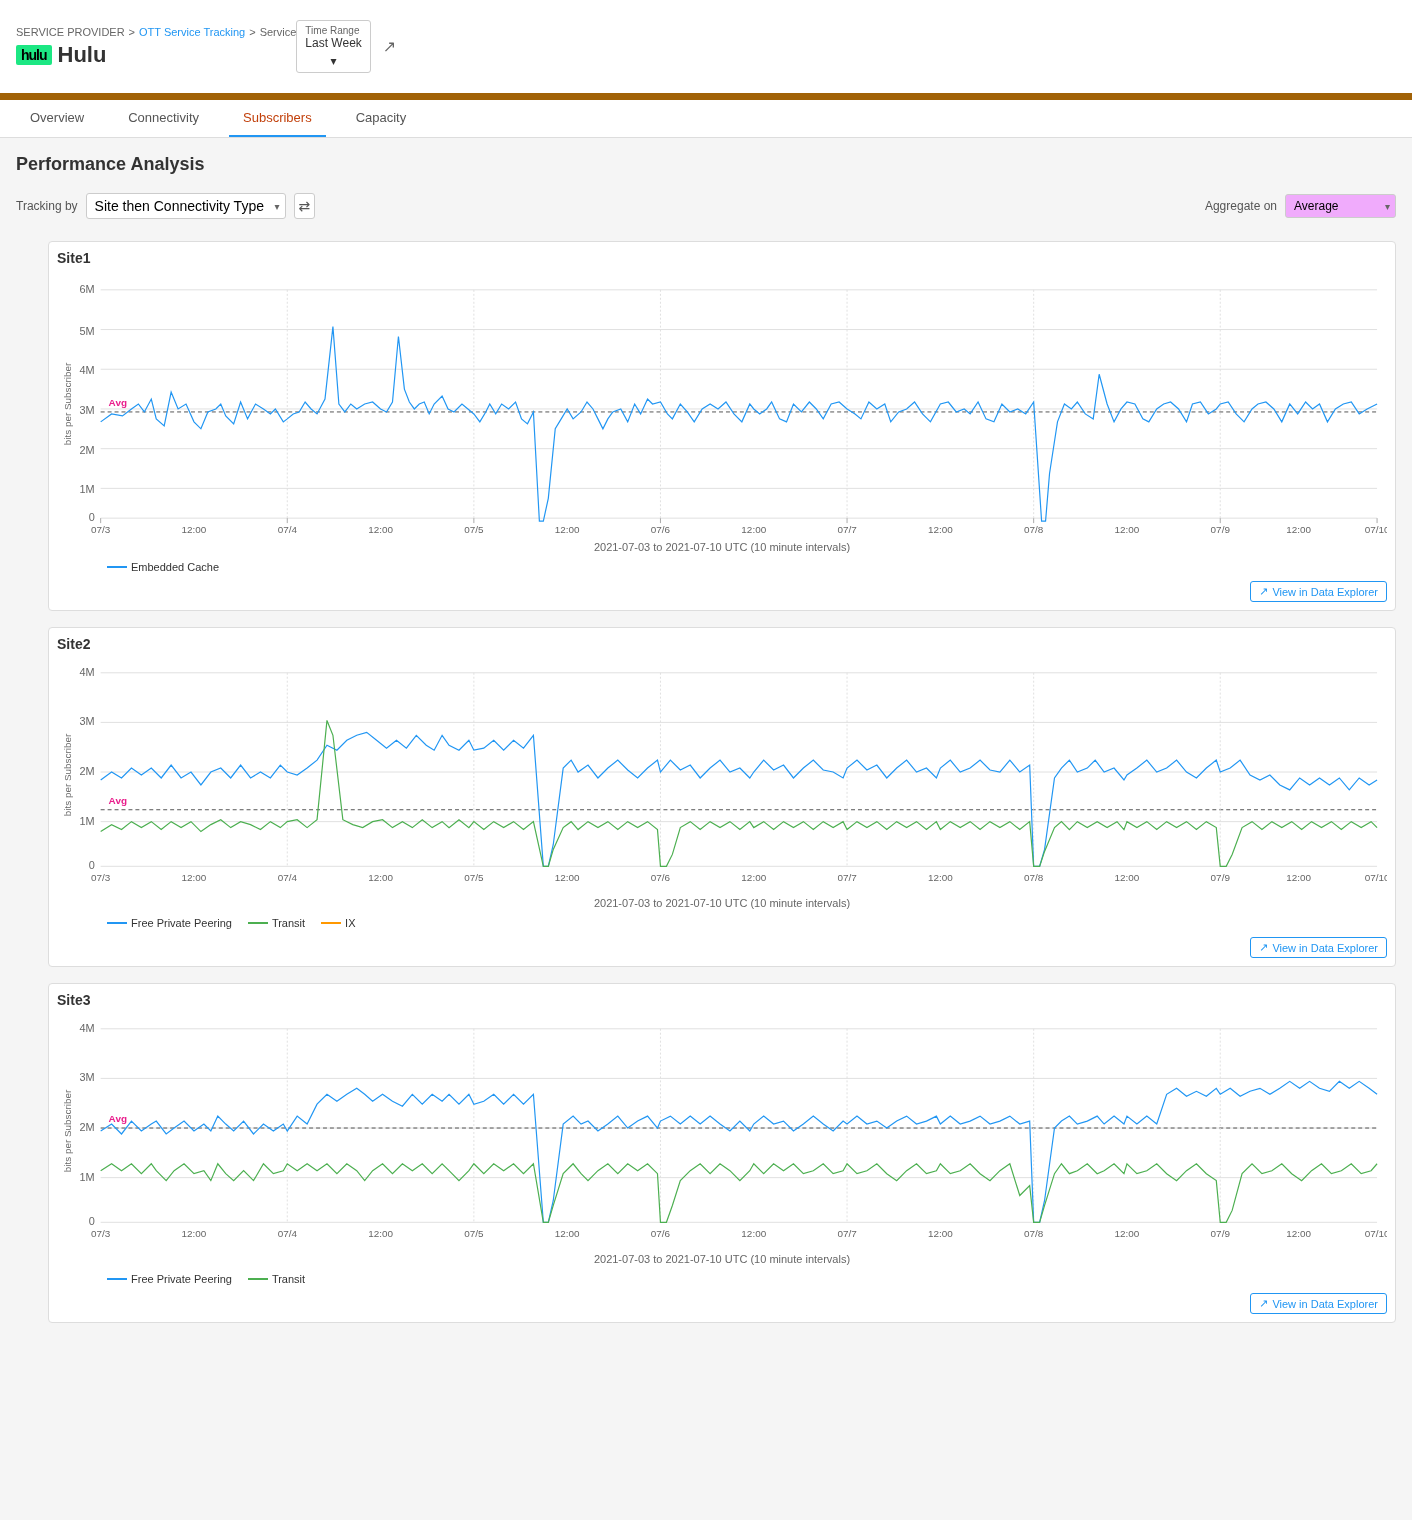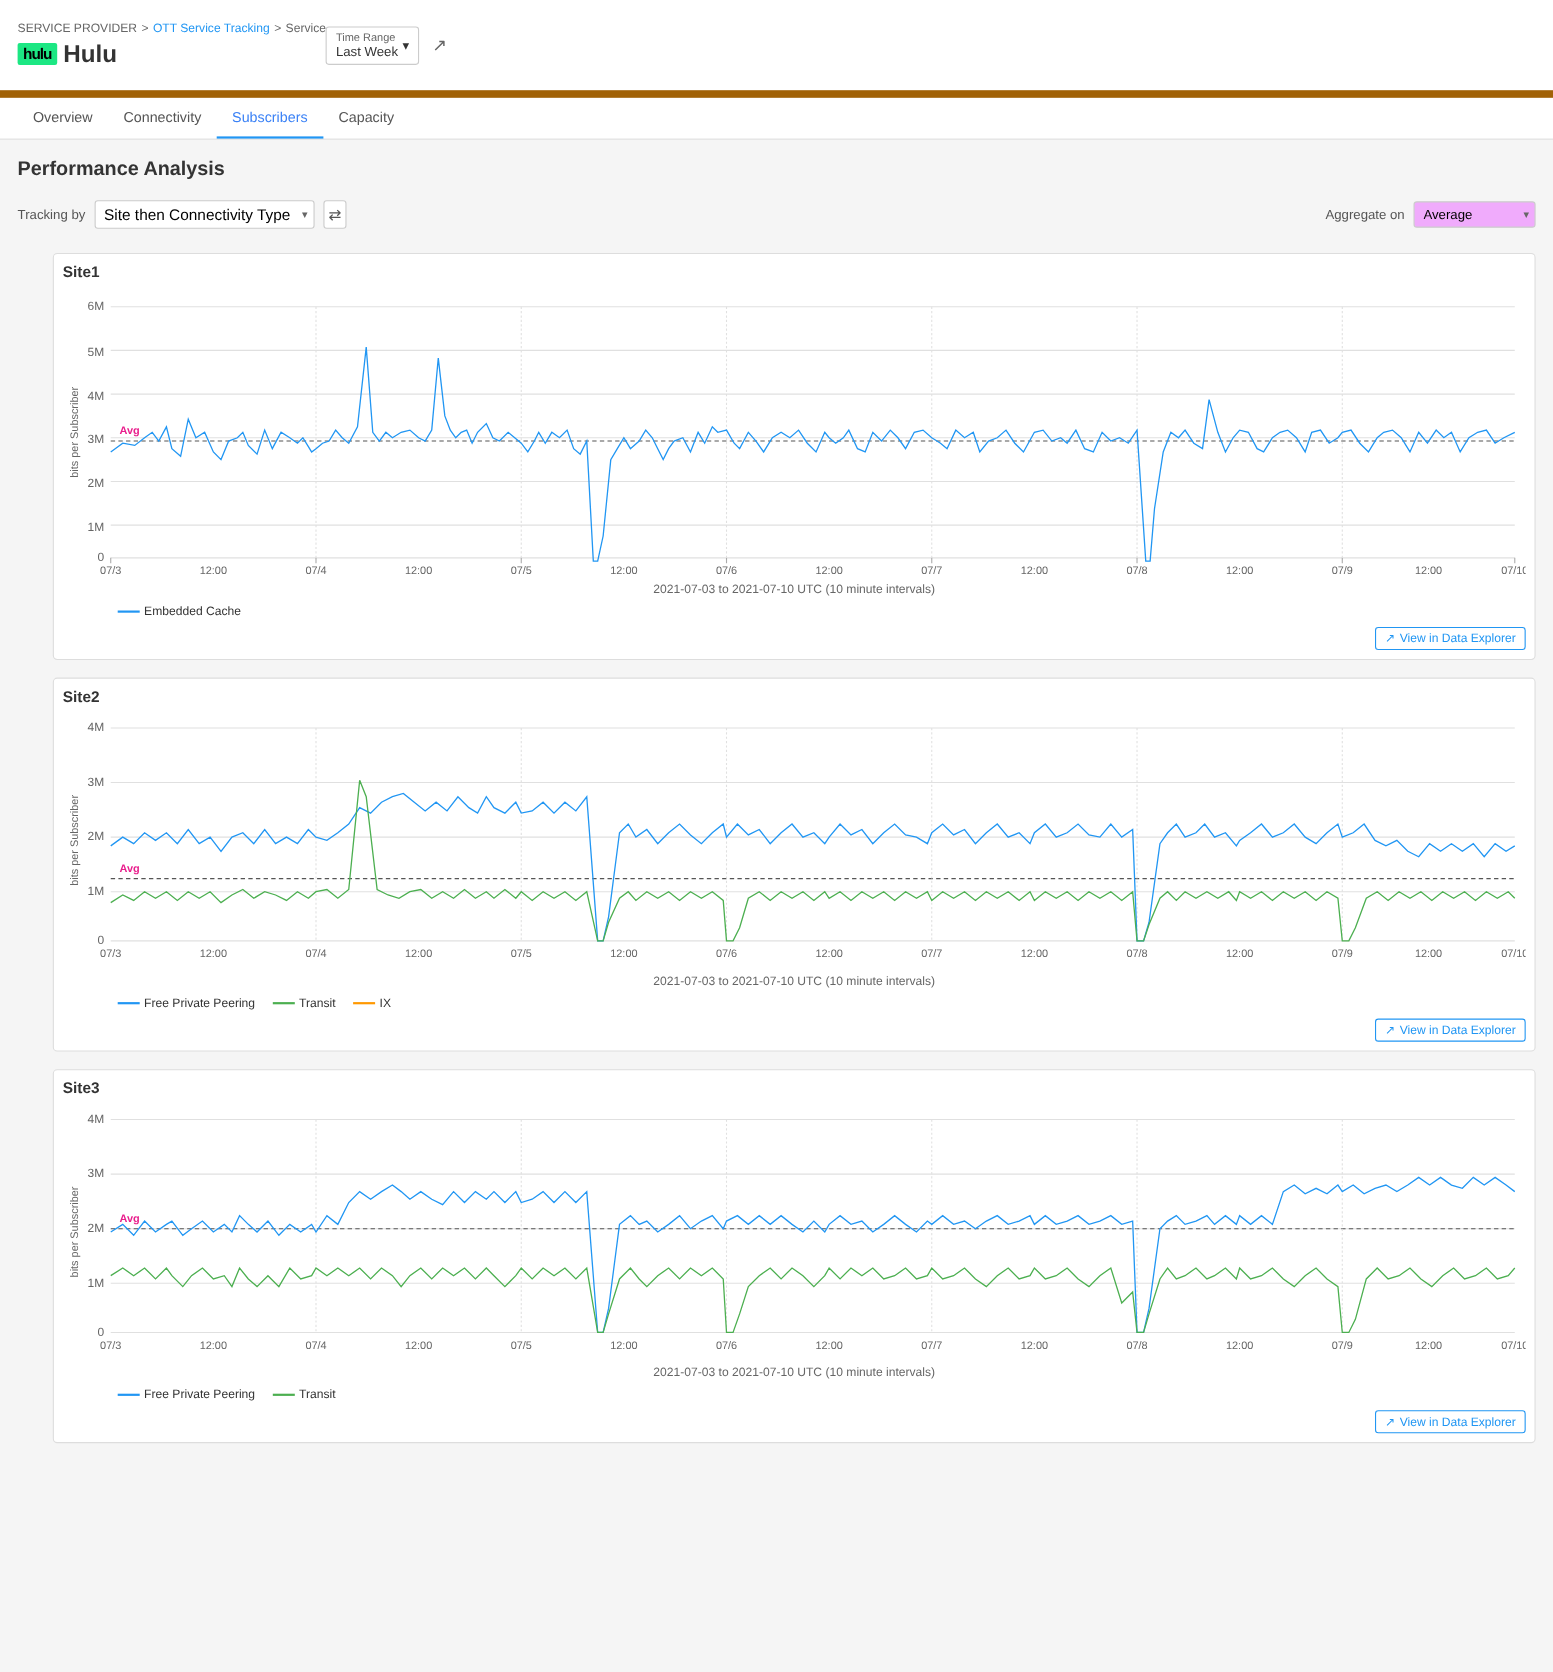--- a/index.html
+++ b/index.html
@@ -7,29 +7,29 @@
 
     
     .header { background: #fff; border-bottom: 7px solid #a16207; padding: 20px 16px; display: flex; align-items: center; justify-content: flex-start; }
     .header-left { display: flex; align-items: center; gap: 8px; }
     .breadcrumb { display: flex; align-items: center; gap: 4px; font-size: 11px; color: #666; }
     .breadcrumb-link { color: #2196F3; cursor: pointer; }
     .logo-area { display: flex; align-items: center; gap: 6px; margin-top: 4px; }
     .hulu-logo { font-size: 28px; font-weight: bold; color: #1ce783; }
     .hulu-text { font-size: 22px; font-weight: bold; color: #333; }
     .header-right { display: flex; align-items: center; gap: 8px; }
-    .time-range-box { border: 1px solid #ccc; border-radius: 3px; padding: 4px 8px; font-size: 12px; display: flex; align-items: center; gap: 4px; cursor: pointer; background: #fff; }
+    .time-range-box { border: 1px solid #ccc; border-radius: 3px; padding: 4px 8px; font-size: 12px; display: flex; align-items: center; gap: 4px; cursor: pointer; background: #fff; flex-direction: column; }
     .time-range-label { font-size: 10px; color: #666; display: block; }
     .time-range-value { font-size: 12px; font-weight: 500; }
     .icon-btn { background: none; border: none; cursor: pointer; padding: 4px; color: #666; font-size: 16px; }
 
     
-    .nav-tabs { background: #fff; border-bottom: 1px solid #ddd; padding: 0 16px; display: flex; gap: 0; }
+    .nav-tabs { background: #fff; border-bottom: 1px solid #ddd; padding: 0 16px; display: flex; gap: 16px; }
     .nav-tab { padding: 10px 14px; cursor: pointer; font-size: 13px; color: #555; border-bottom: 2px solid transparent; text-decoration: none; }
-    .nav-tab.active { color: #3b82f6; border-bottom: 2px solid #2196F3; }
+    .nav-tab.active { color: #c2410c; border-bottom: 2px solid #2196F3; }
 
     
     .page-content { padding: 16px; }
     .page-title { font-size: 18px; font-weight: 600; margin-bottom: 12px; }
 
     
     .toolbar { background: #f5f5f5; display: flex; align-items: center; justify-content: space-between; margin-bottom: 16px; padding: 6px 0; }
     .toolbar-left { display: flex; align-items: center; gap: 8px; }
     .breakdown-label { font-size: 12px; color: #555; }
     .breakdown-select { border: 1px solid #ccc; border-radius: 3px; padding: 4px 8px; font-size: 12px; background: #fff; cursor: pointer; display: flex; align-items: center; gap: 4px; }

